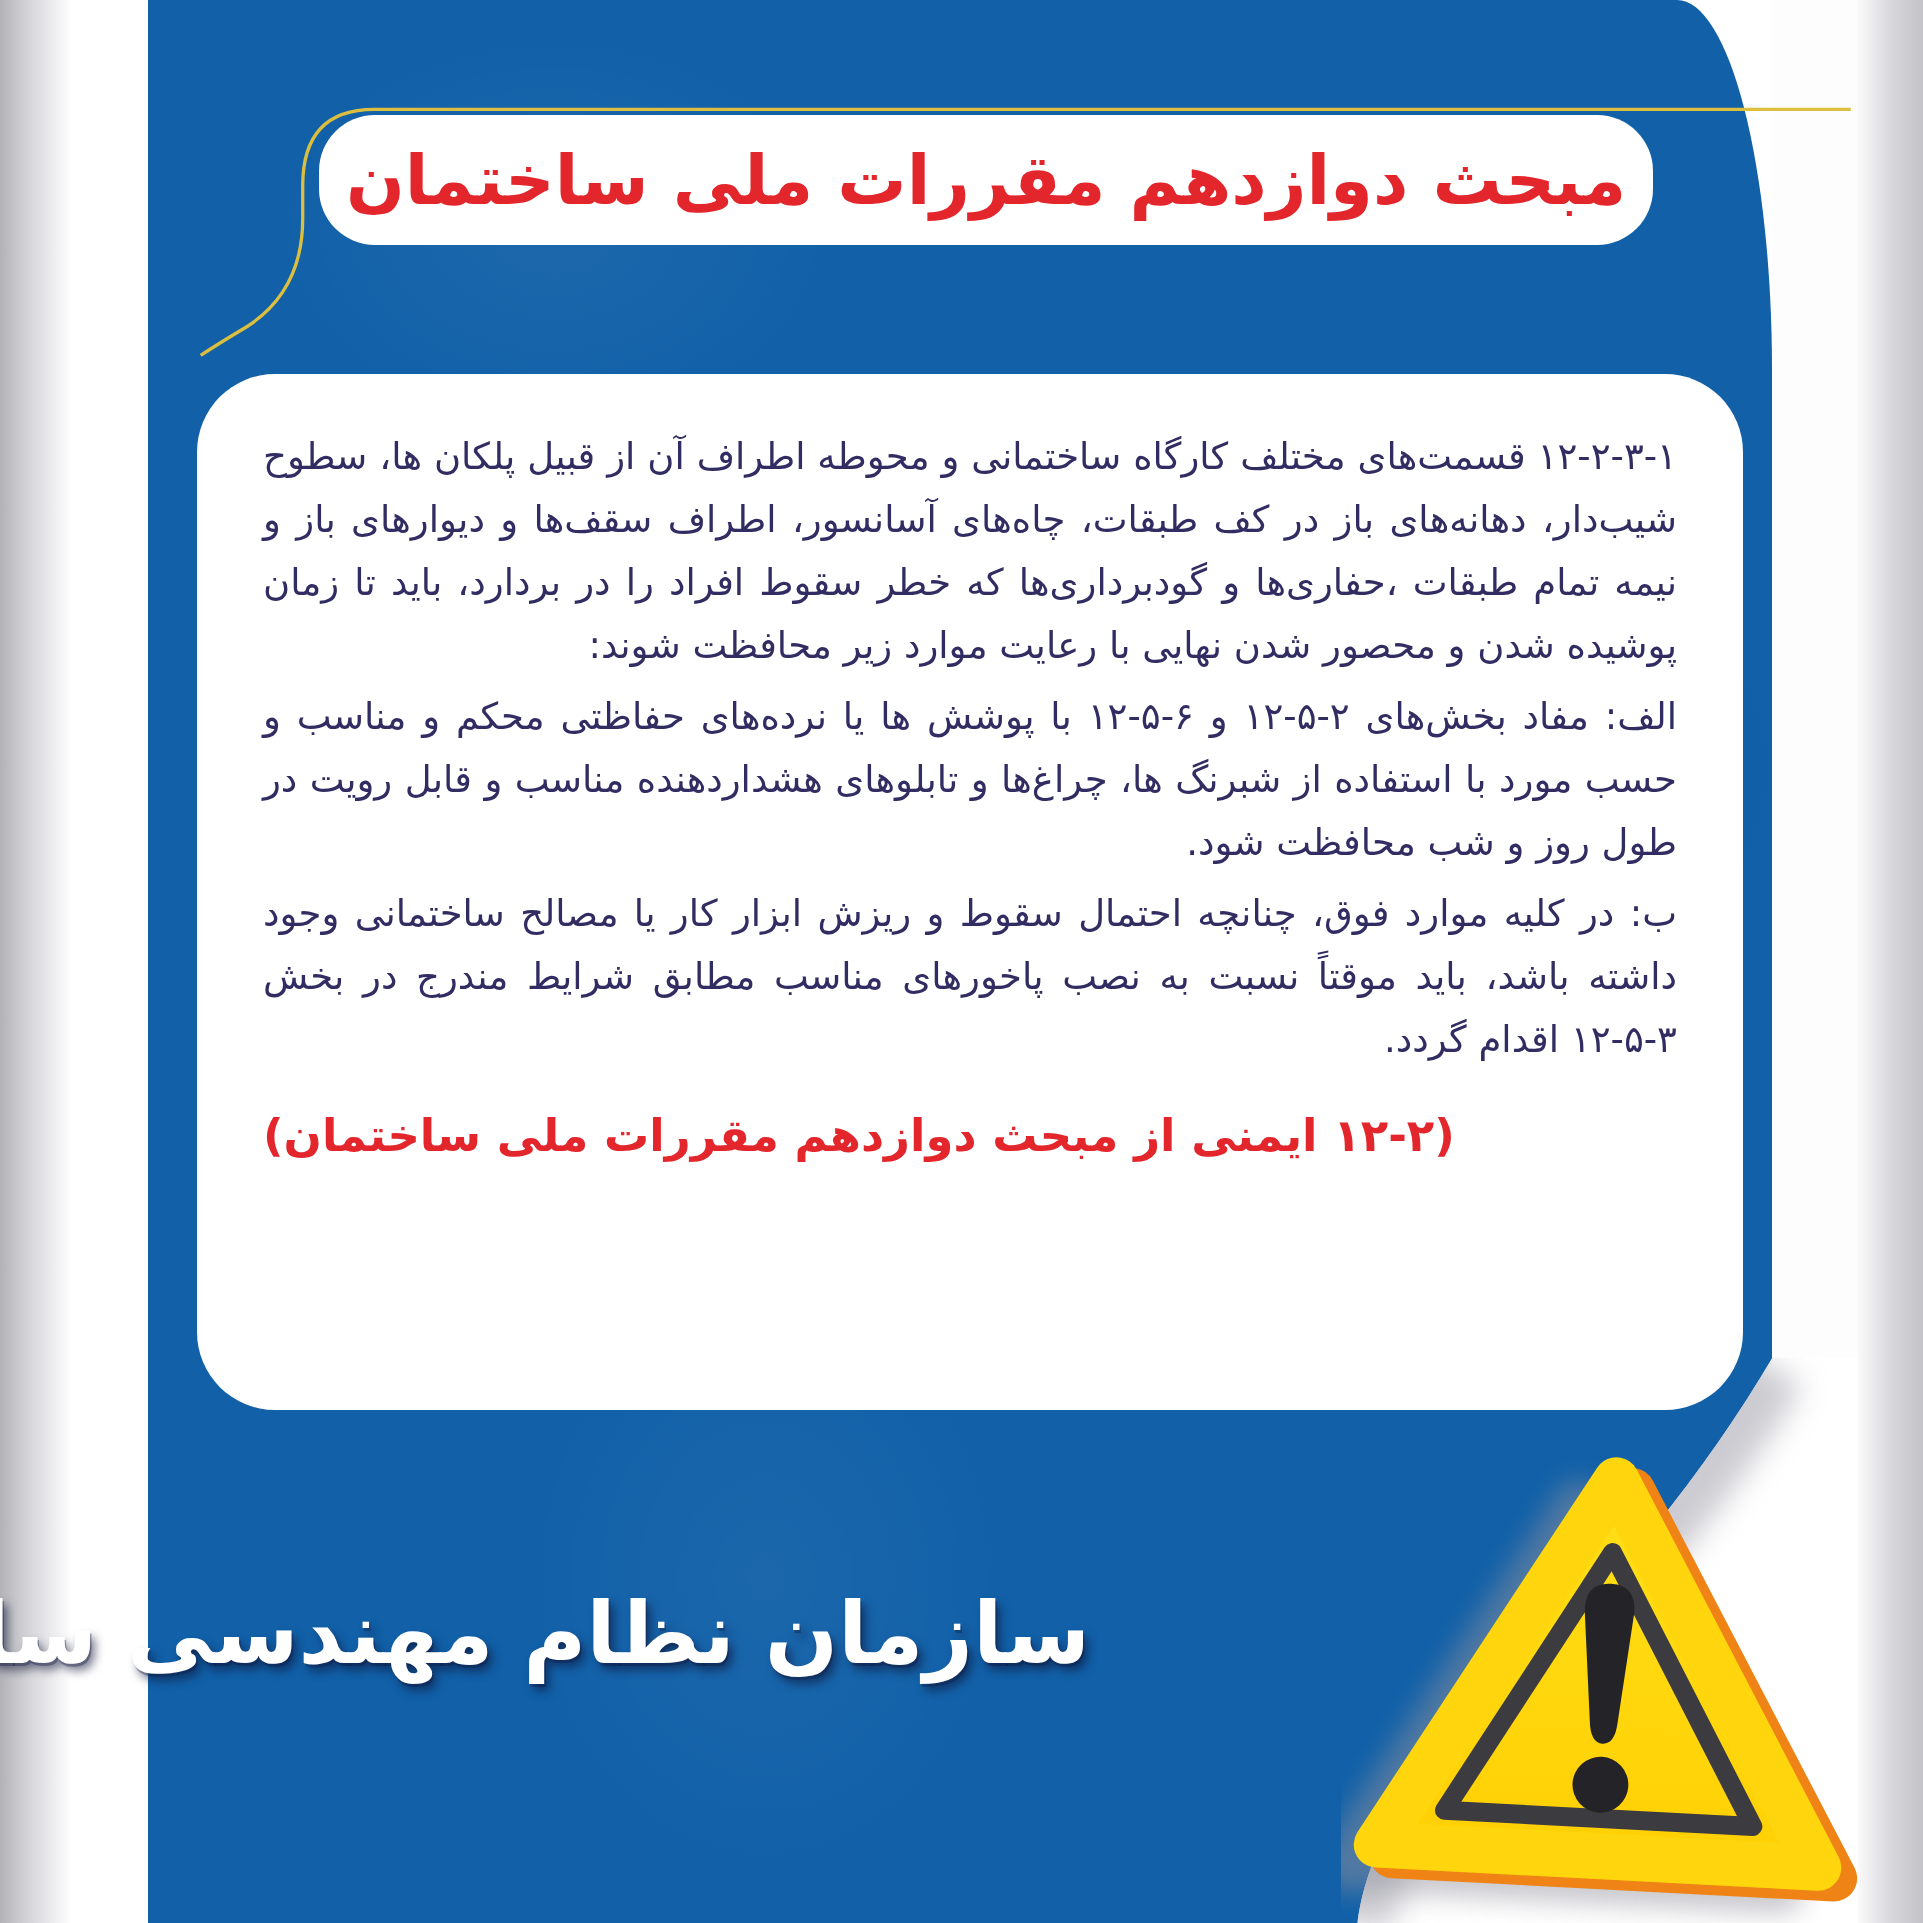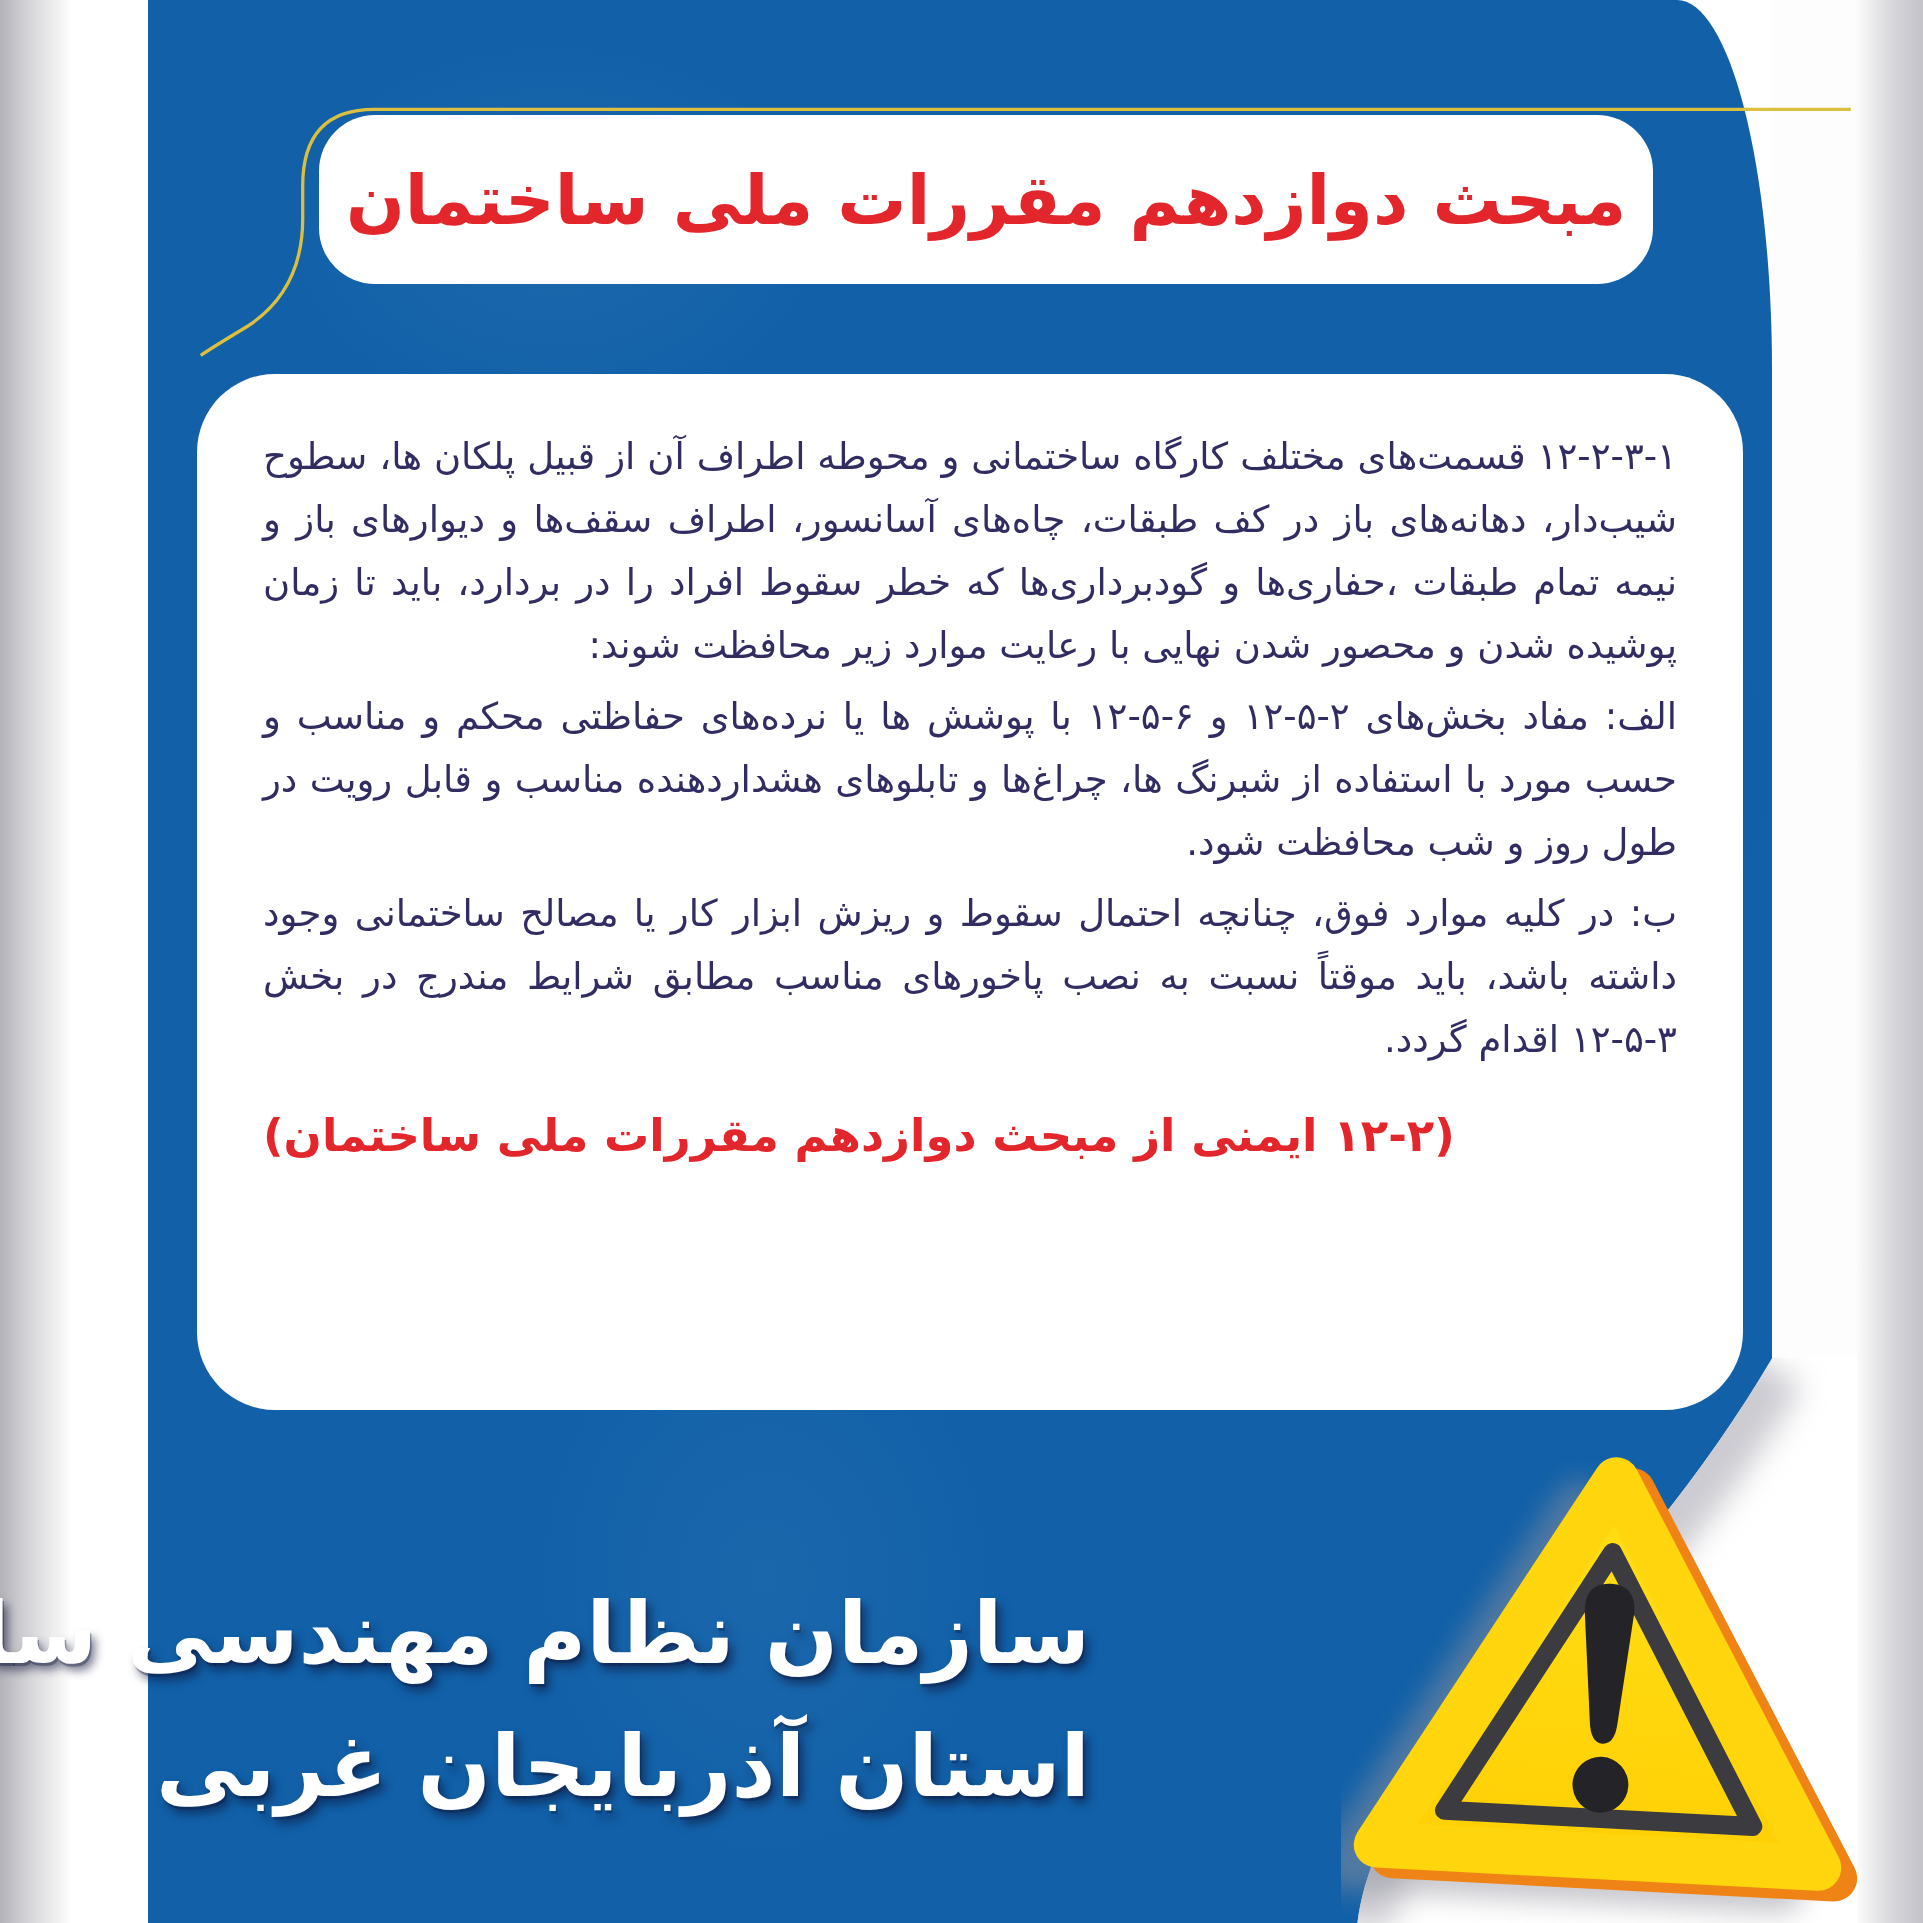--- a/index.html
+++ b/index.html
@@ -26,21 +26,21 @@
     position:absolute;left:148px;top:0;width:1624px;height:1924px;
     background-color:#1160a8;
     background-image:
       radial-gradient(ellipse 493px 345px at 25% 12%, rgba(255,255,255,.05), transparent 60%),
       radial-gradient(ellipse 625px 444px at 78% 40%, rgba(0,0,40,.07), transparent 60%),
       radial-gradient(ellipse 428px 526px at 38% 82%, rgba(255,255,255,.045), transparent 60%);
     border-top-right-radius:95px 370px;
   }
   .deco-svg{position:absolute;left:0;top:0;width:1924px;height:1924px;pointer-events:none;}
   .title-pill{
-    position:absolute;left:319px;top:115px;width:1334px;height:169px;
+    position:absolute;left:319px;top:115px;width:1334px;height:130px;
     background:#ffffff;border-radius:56px;
     display:flex;align-items:center;justify-content:center;
   }
   .title-pill .t{
     color:#e3262b;font-size:69px;font-weight:800;direction:rtl;white-space:nowrap;
   }
   .card{
     position:absolute;left:197px;top:374px;width:1546px;height:1036px;
     background:#ffffff;border-radius:78px;
     box-sizing:border-box;padding:51px 66px 0 66px;
@@ -86,21 +86,20 @@
 
   <div class="card">
     <p>⁦۱۲-۲-۳-۱⁩ قسمت‌های مختلف کارگاه ساختمانی و محوطه اطراف آن از قبیل پلکان ها، سطوح شیب‌دار، دهانه‌های باز در کف طبقات، چاه‌های آسانسور، اطراف سقف‌ها و دیوارهای باز و نیمه تمام طبقات ،حفاری‌ها و گودبرداری‌ها که خطر سقوط افراد را در بردارد، باید تا زمان پوشیده شدن و محصور شدن نهایی با رعایت موارد زیر محافظت شوند:</p>
     <p>الف: مفاد بخش‌های ⁦۱۲-۵-۲⁩ و ⁦۱۲-۵-۶⁩ با پوشش ها یا نرده‌های حفاظتی محکم و مناسب و حسب مورد با استفاده از شبرنگ ها، چراغ‌ها و تابلوهای هشداردهنده مناسب و قابل رویت در طول روز و شب محافظت شود.</p>
     <p>ب: در کلیه موارد فوق، چنانچه احتمال سقوط و ریزش ابزار کار یا مصالح ساختمانی وجود داشته باشد، باید موقتاً نسبت به نصب پاخورهای مناسب مطابق شرایط مندرج در بخش ⁦۱۲-۵-۳⁩ اقدام گردد.</p>
     <p class="ref">(⁦۱۲-۲⁩ ایمنی از مبحث دوازدهم مقررات ملی ساختمان)</p>
   </div>
 
   <div class="footer-org">
     <div class="l">سازمان نظام مهندسی ساختمان</div>
-    <div class="l">استان آذربایجان غربی</div>
   </div>
 
   <svg class="deco-svg" viewBox="0 0 2339 2339">
     <defs>
       <clipPath id="swc">
         <path d="M2155 1650 C 2070 1795 1955 1935 1822 2058 C 1718 2155 1662 2245 1650 2339 L 2339 2339 L 2339 1650 Z"></path>
       </clipPath>
       <filter id="bandblur" x="-30%" y="-30%" width="160%" height="160%">
         <feGaussianBlur stdDeviation="18"></feGaussianBlur>
       </filter>

